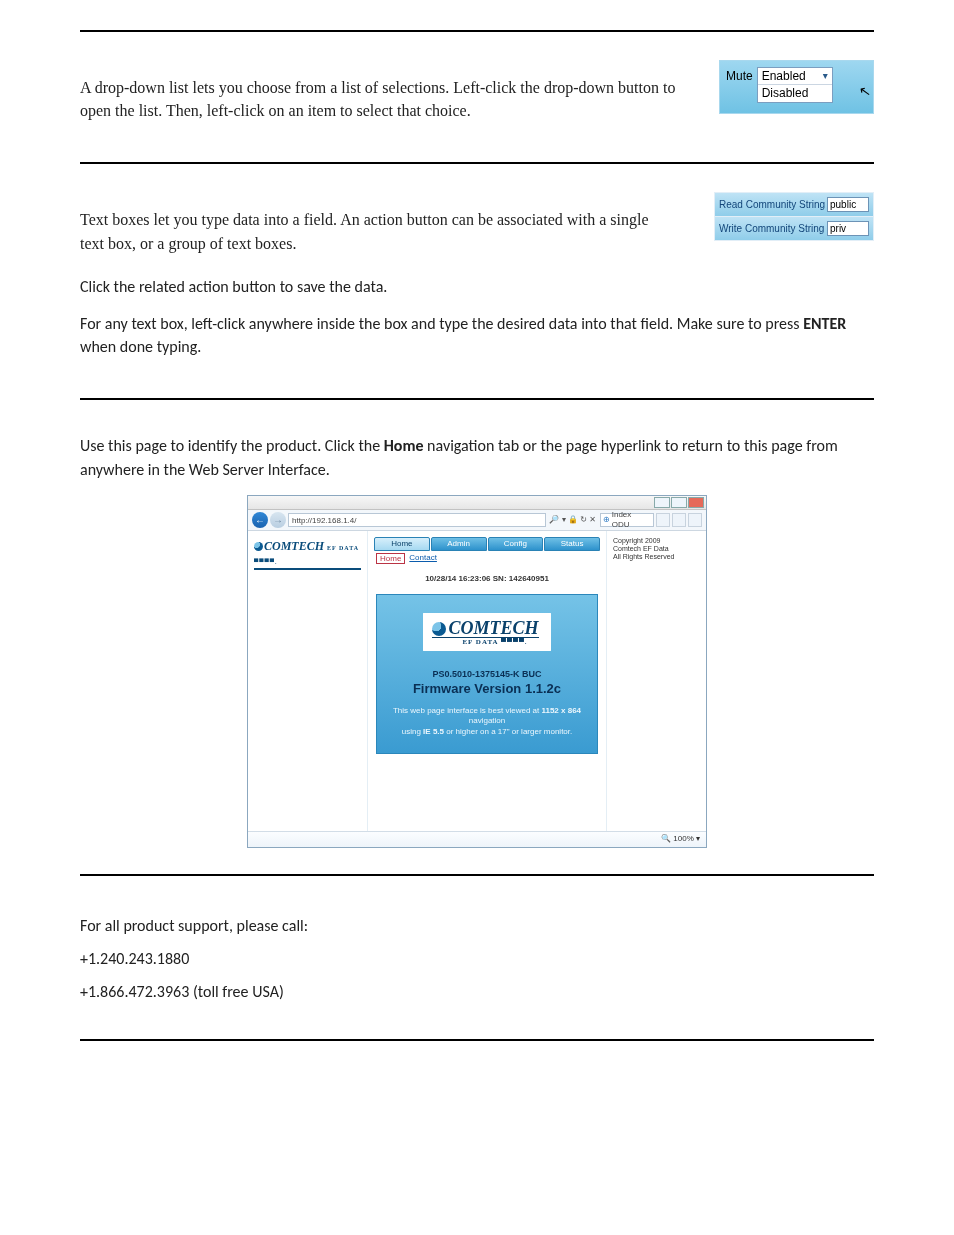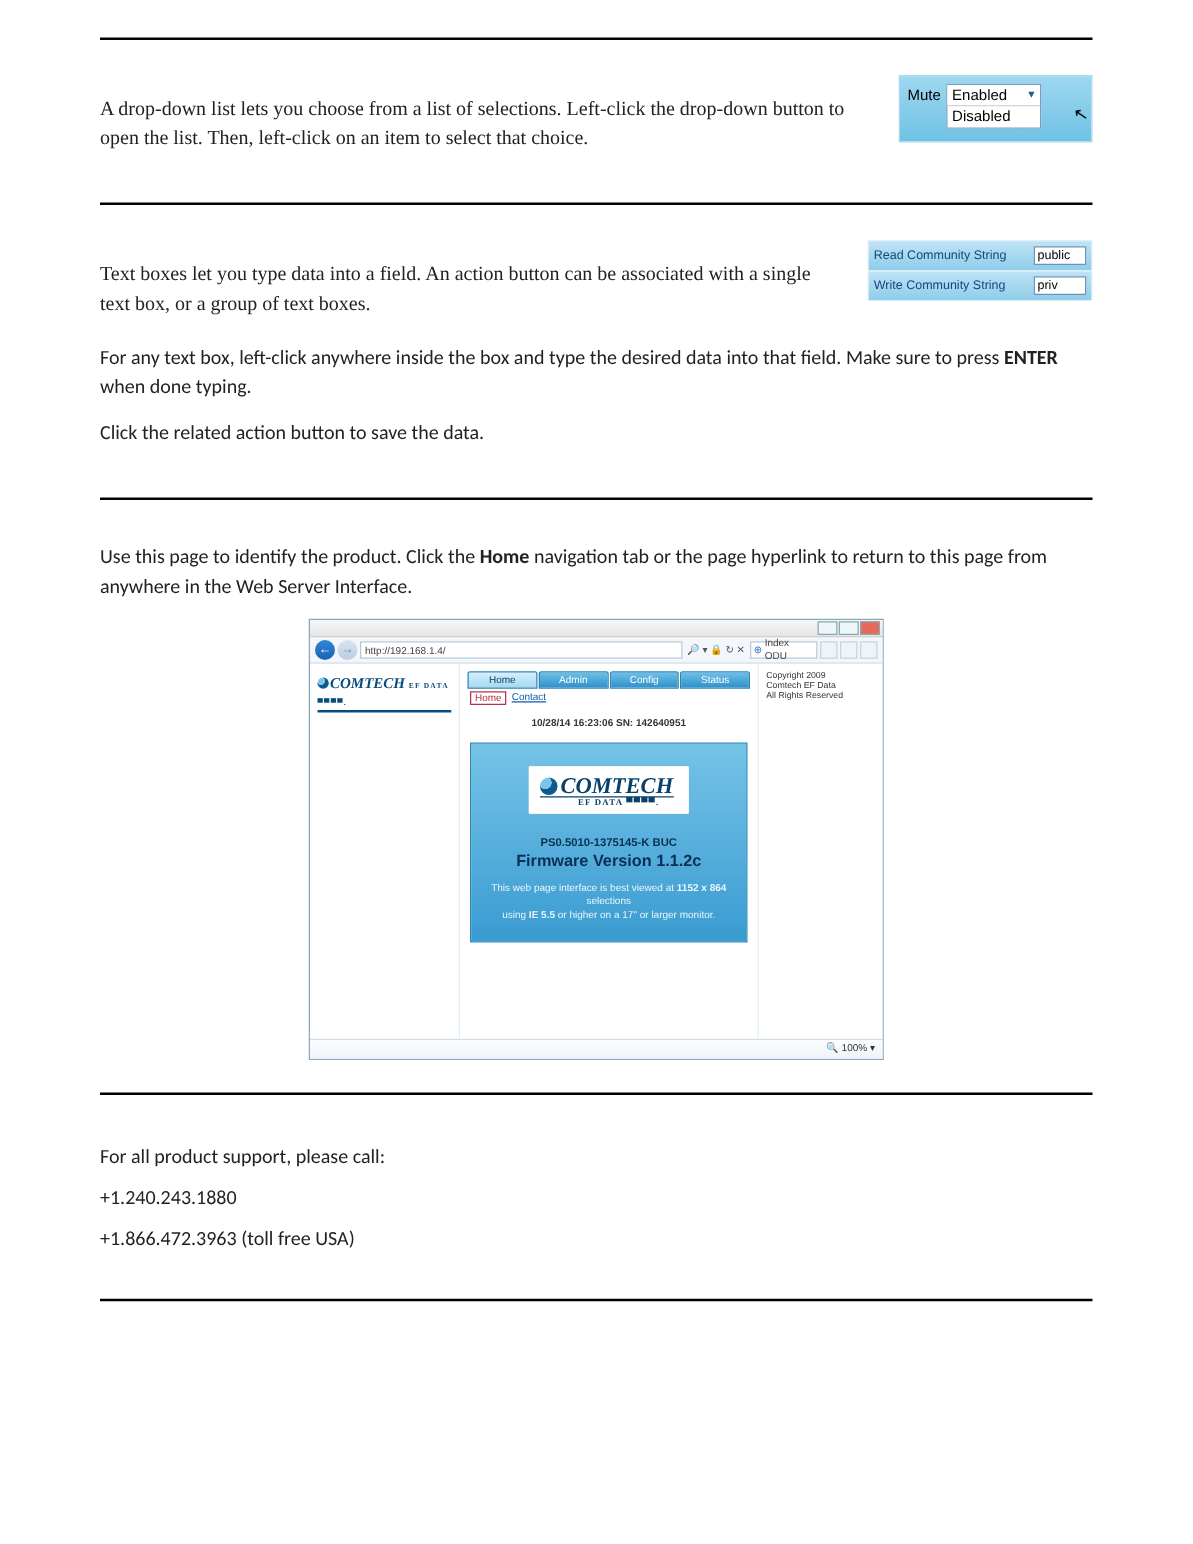--- a/index.html
+++ b/index.html
@@ -38,21 +38,21 @@
   .ex-dropdown .dd .row.sel { background:#fff; }
   .ex-dropdown .dd .row .chev { font-size:10px; color:#2a5a8a; }
   .ex-dropdown .dd .row2 { border-top:1px solid #cbd6e2; }
   .ex-dropdown .cursor {
     position:absolute; right:2px; top:22px; font-size:14px; color:#000;
     transform: rotate(-10deg);
   }
 
   
   .ex-fields {
-    width: 180px; font: 10px/1.3 Arial, sans-serif;
+    width: 160px; font: 10px/1.3 Arial, sans-serif;
     border: 1px solid #e2eef7;
     margin-left: 24px;
   }
   .ex-fields .frow {
     display:flex; align-items:center; justify-content:space-between;
     background: linear-gradient(#bfe3f5,#8fcdea);
     padding: 4px 4px;
   }
   .ex-fields .frow + .frow { border-top:1px solid #e2eef7; }
   .ex-fields .frow .flbl { color:#13467a; font-size:10px; }
@@ -199,24 +199,24 @@
       <div class="frow">
         <span class="flbl">Read Community String</span>
         <input class="fin" value="public" style="">
       </div>
       <div class="frow">
         <span class="flbl">Write Community String</span>
         <input class="fin" value="priv" style="">
       </div>
     </div>
   </div>
+  <p class="para">Click the related action button to save the data.</p>
   <p class="para">
     <span>For any text box, left-click anywhere inside the box and type the desired data into that field. Make sure to press </span><span class="b">ENTER</span><span> when done typing.</span>
   </p>
-  <p class="para">Click the related action button to save the data.</p>
 </div>
 
 <hr class="page-rule">
 
 <div class="section">
   <p class="para">
     <span>Use this page to identify the product. Click the </span><span class="b">Home</span><span> navigation tab or the page hyperlink to return to this page from anywhere in the Web Server Interface.</span>
   </p>
 
   <div class="browser">
@@ -265,21 +265,21 @@
         <div class="card">
           <div class="biglogo-wrap">
             <span class="biglogo">
               <span class="circ"></span><span>COMTECH</span>
               <span class="subl">EF DATA ▀▀▀▀.</span>
             </span>
           </div>
           <div class="mdl">PS0.5010-1375145-K BUC</div>
           <div class="fw">Firmware Version 1.1.2c</div>
           <div class="note">
-            <span>This web page interface is best viewed at </span><span class="bb">1152 x 864</span><span> selections</span>
+            <span>This web page interface is best viewed at </span><span class="bb">1152 x 864</span><span> navigation</span>
           </div>
           <div class="note">
             <span>using </span><span class="bb">IE 5.5</span><span> or higher on a 17" or larger monitor.</span>
           </div>
         </div>
       </div>
 
       <div class="side-r">
         <div>Copyright 2009</div>
         <div>Comtech EF Data</div>

